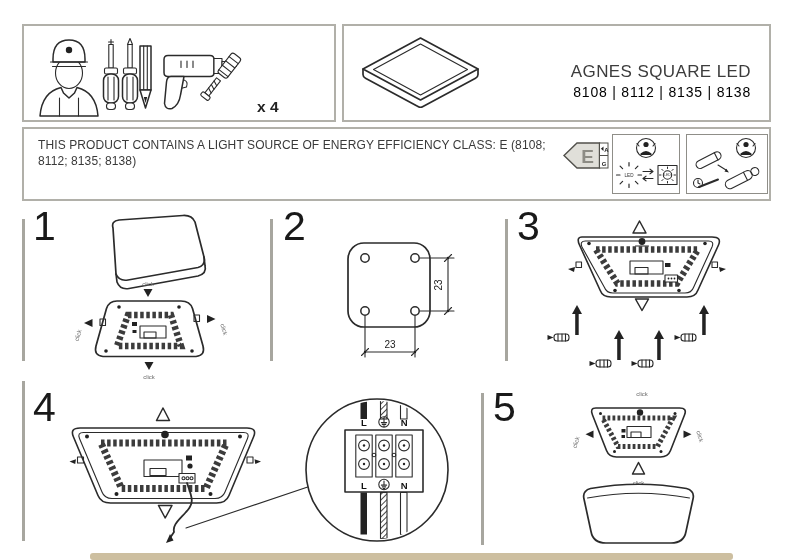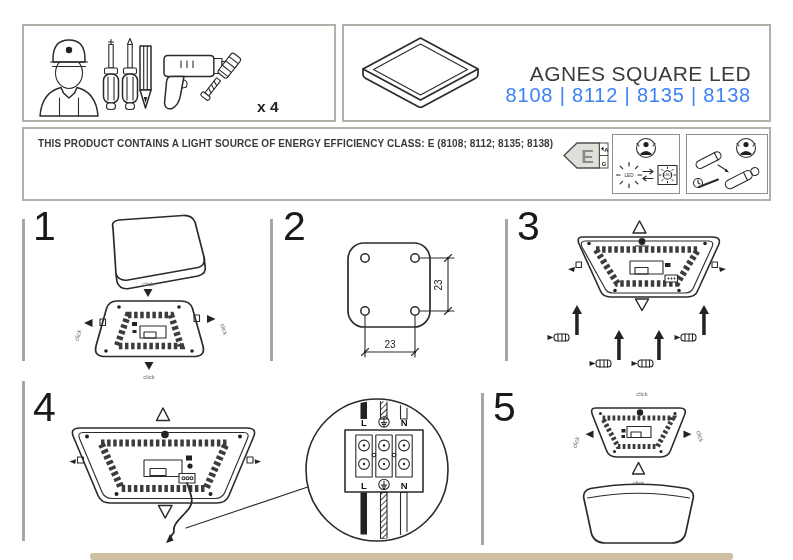--- a/index.html
+++ b/index.html
@@ -2,24 +2,24 @@
 <html><head>
 <meta charset="utf-8">
 <style>
   html,body{margin:0;padding:0;background:#fff}
   .page{position:relative;width:793px;height:560px;background:#fff;overflow:hidden;
         font-family:"Liberation Sans",sans-serif}
   .box{position:absolute;border:2px solid #b1b0a9;background:#fff;box-sizing:border-box}
   .tools-box{left:22px;top:24px;width:314px;height:98px}
   .product-box{left:342px;top:24px;width:429px;height:98px}
   .energy-box{left:22px;top:127px;width:749px;height:74px}
-  .energy-text{position:absolute;left:14px;top:8px;width:540px;font-size:10px;font-weight:bold;
+  .energy-text{position:absolute;left:14px;top:8px;width:540px;font-size:12px;font-weight:normal;
                color:#3a3a3a;line-height:1.35;letter-spacing:.1px}
-  .product-title{position:absolute;right:18px;top:36px;font-size:21px;color:#3c3c3c;letter-spacing:.4px;white-space:nowrap}
-  .product-models{position:absolute;right:18px;top:58px;font-size:20px;color:#3b82f6;letter-spacing:.8px;white-space:nowrap}
+  .product-title{position:absolute;right:18px;top:36px;font-size:17px;color:#3c3c3c;letter-spacing:.4px;white-space:nowrap}
+  .product-models{position:absolute;right:18px;top:58px;font-size:14px;color:#000000;letter-spacing:.8px;white-space:nowrap}
   .vbar{position:absolute;width:3px;background:#a7a69f}
   .stepnum{position:absolute;font-size:41px;color:#191919;line-height:1}
   .abs{position:absolute}
   .picto{position:absolute;border:1.5px solid #8f8e88;background:#fff;box-sizing:border-box}
   .footer-bar{position:absolute;left:90px;top:553px;width:643px;height:7px;background:#cdbfa0;border-radius:3px}
   svg{display:block}
   svg text{font-family:"Liberation Sans",sans-serif}
   .ln{fill:none;stroke:#2b2b2b;stroke-width:1.5;stroke-linecap:round;stroke-linejoin:round}
   .lnw{fill:#fff;stroke:#2b2b2b;stroke-width:1.5;stroke-linejoin:round}
   .fl{fill:#222;stroke:none}

